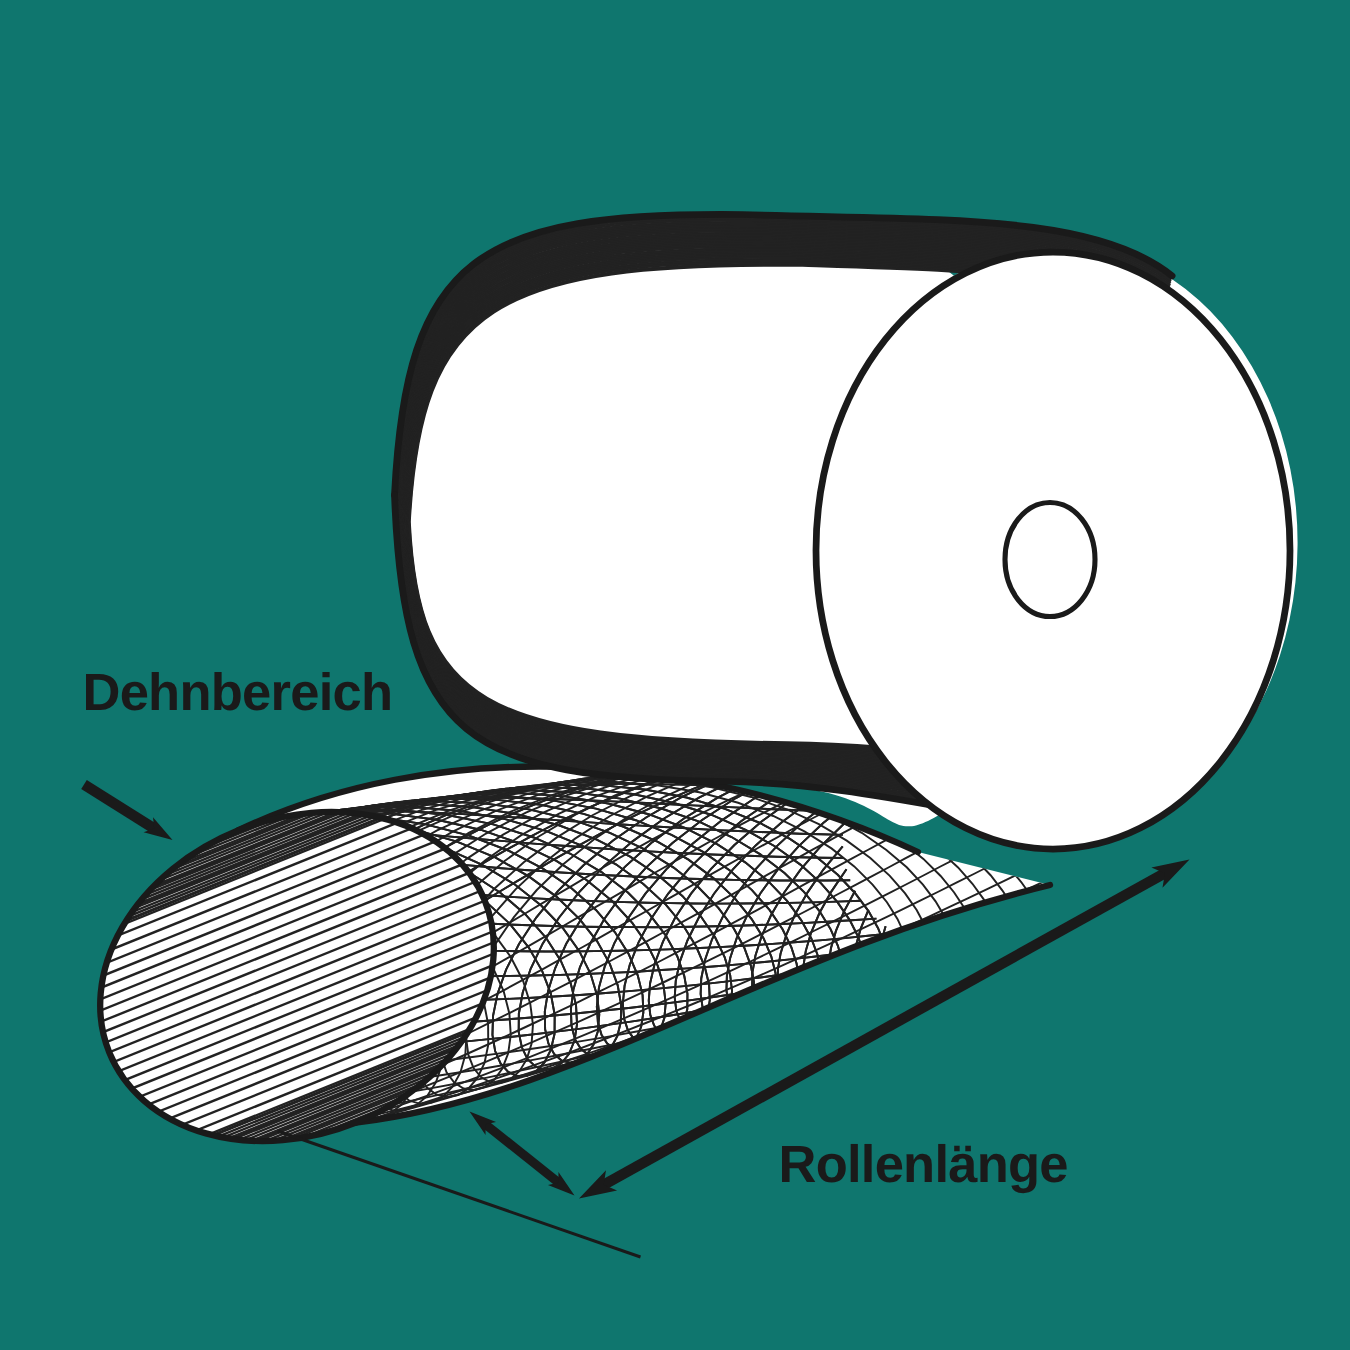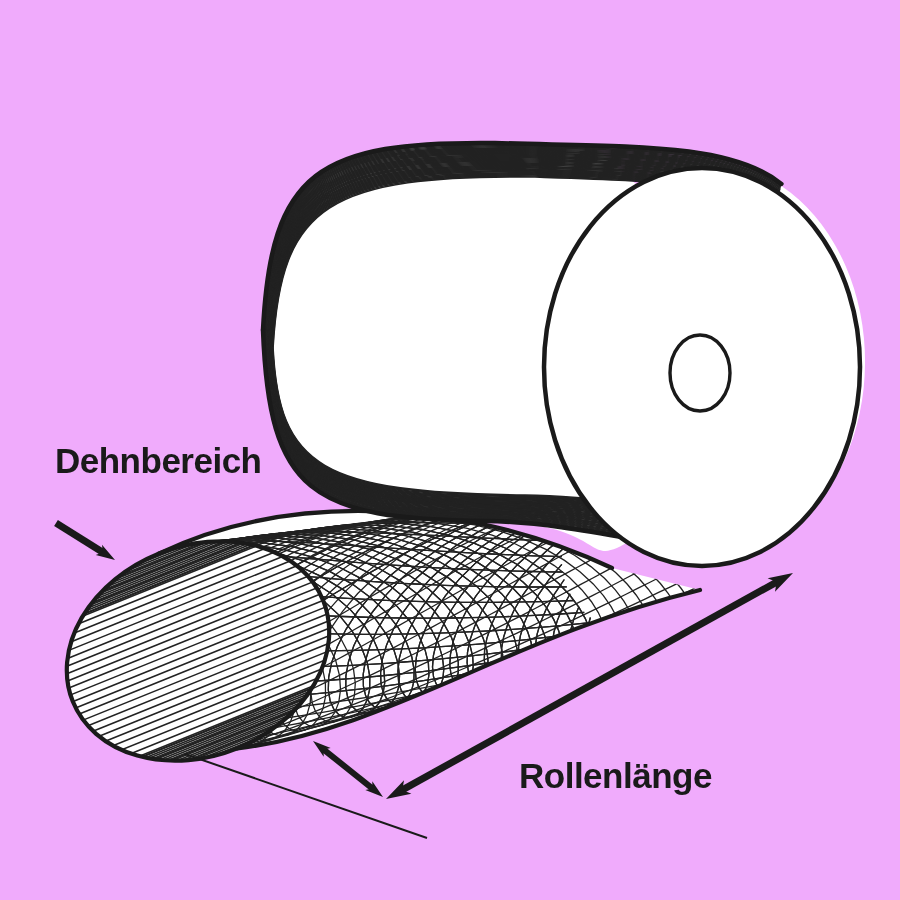--- a/index.html
+++ b/index.html
@@ -10,21 +10,21 @@
   body {
     width: 900px;
     height: 900px;
     overflow: hidden;
     font-family: "Liberation Sans", sans-serif;
   }
   #stage {
     position: relative;
     width: 900px;
     height: 900px;
-    background: #f0abfc;
+    background: #0f766e;
   }
   #diagram {
     position: absolute;
     inset: 0;
     display: block;
   }
   .label-text {
     font-family: "Liberation Sans", sans-serif;
     font-weight: bold;
     fill: #1a1a1a;

